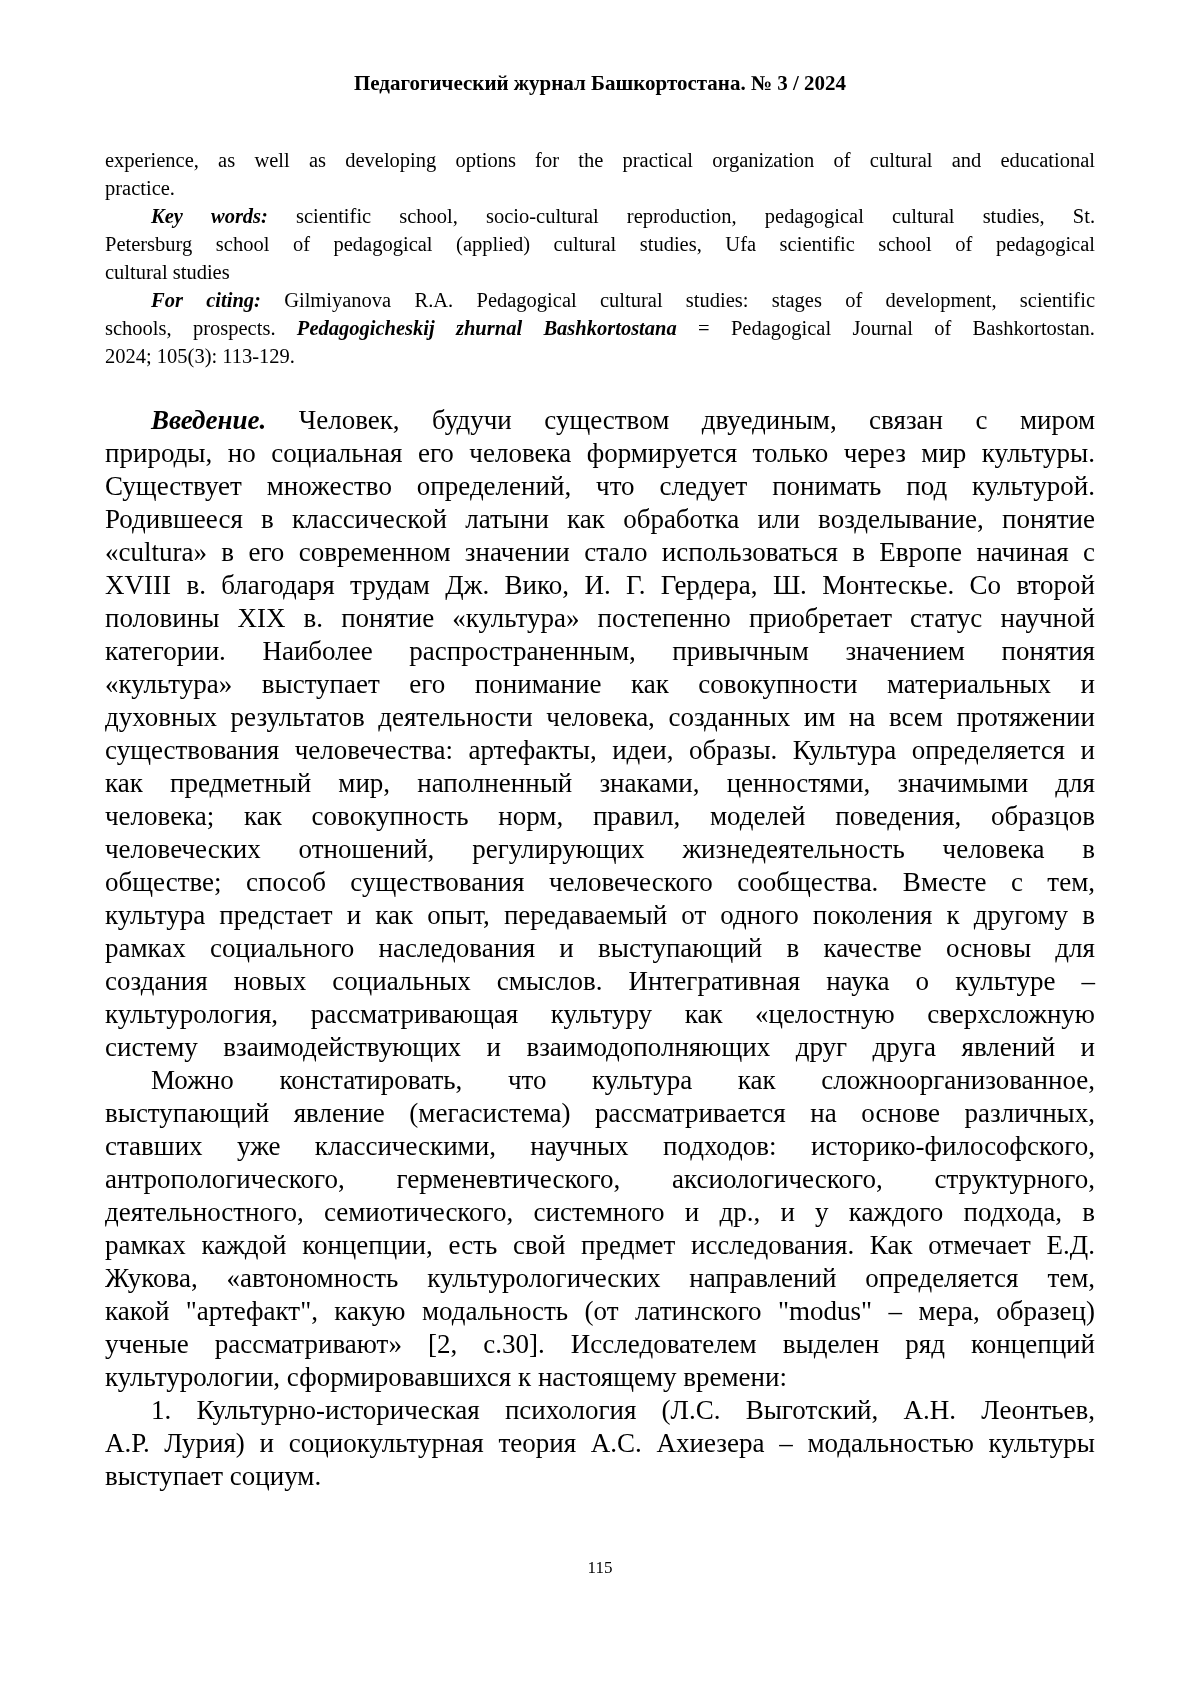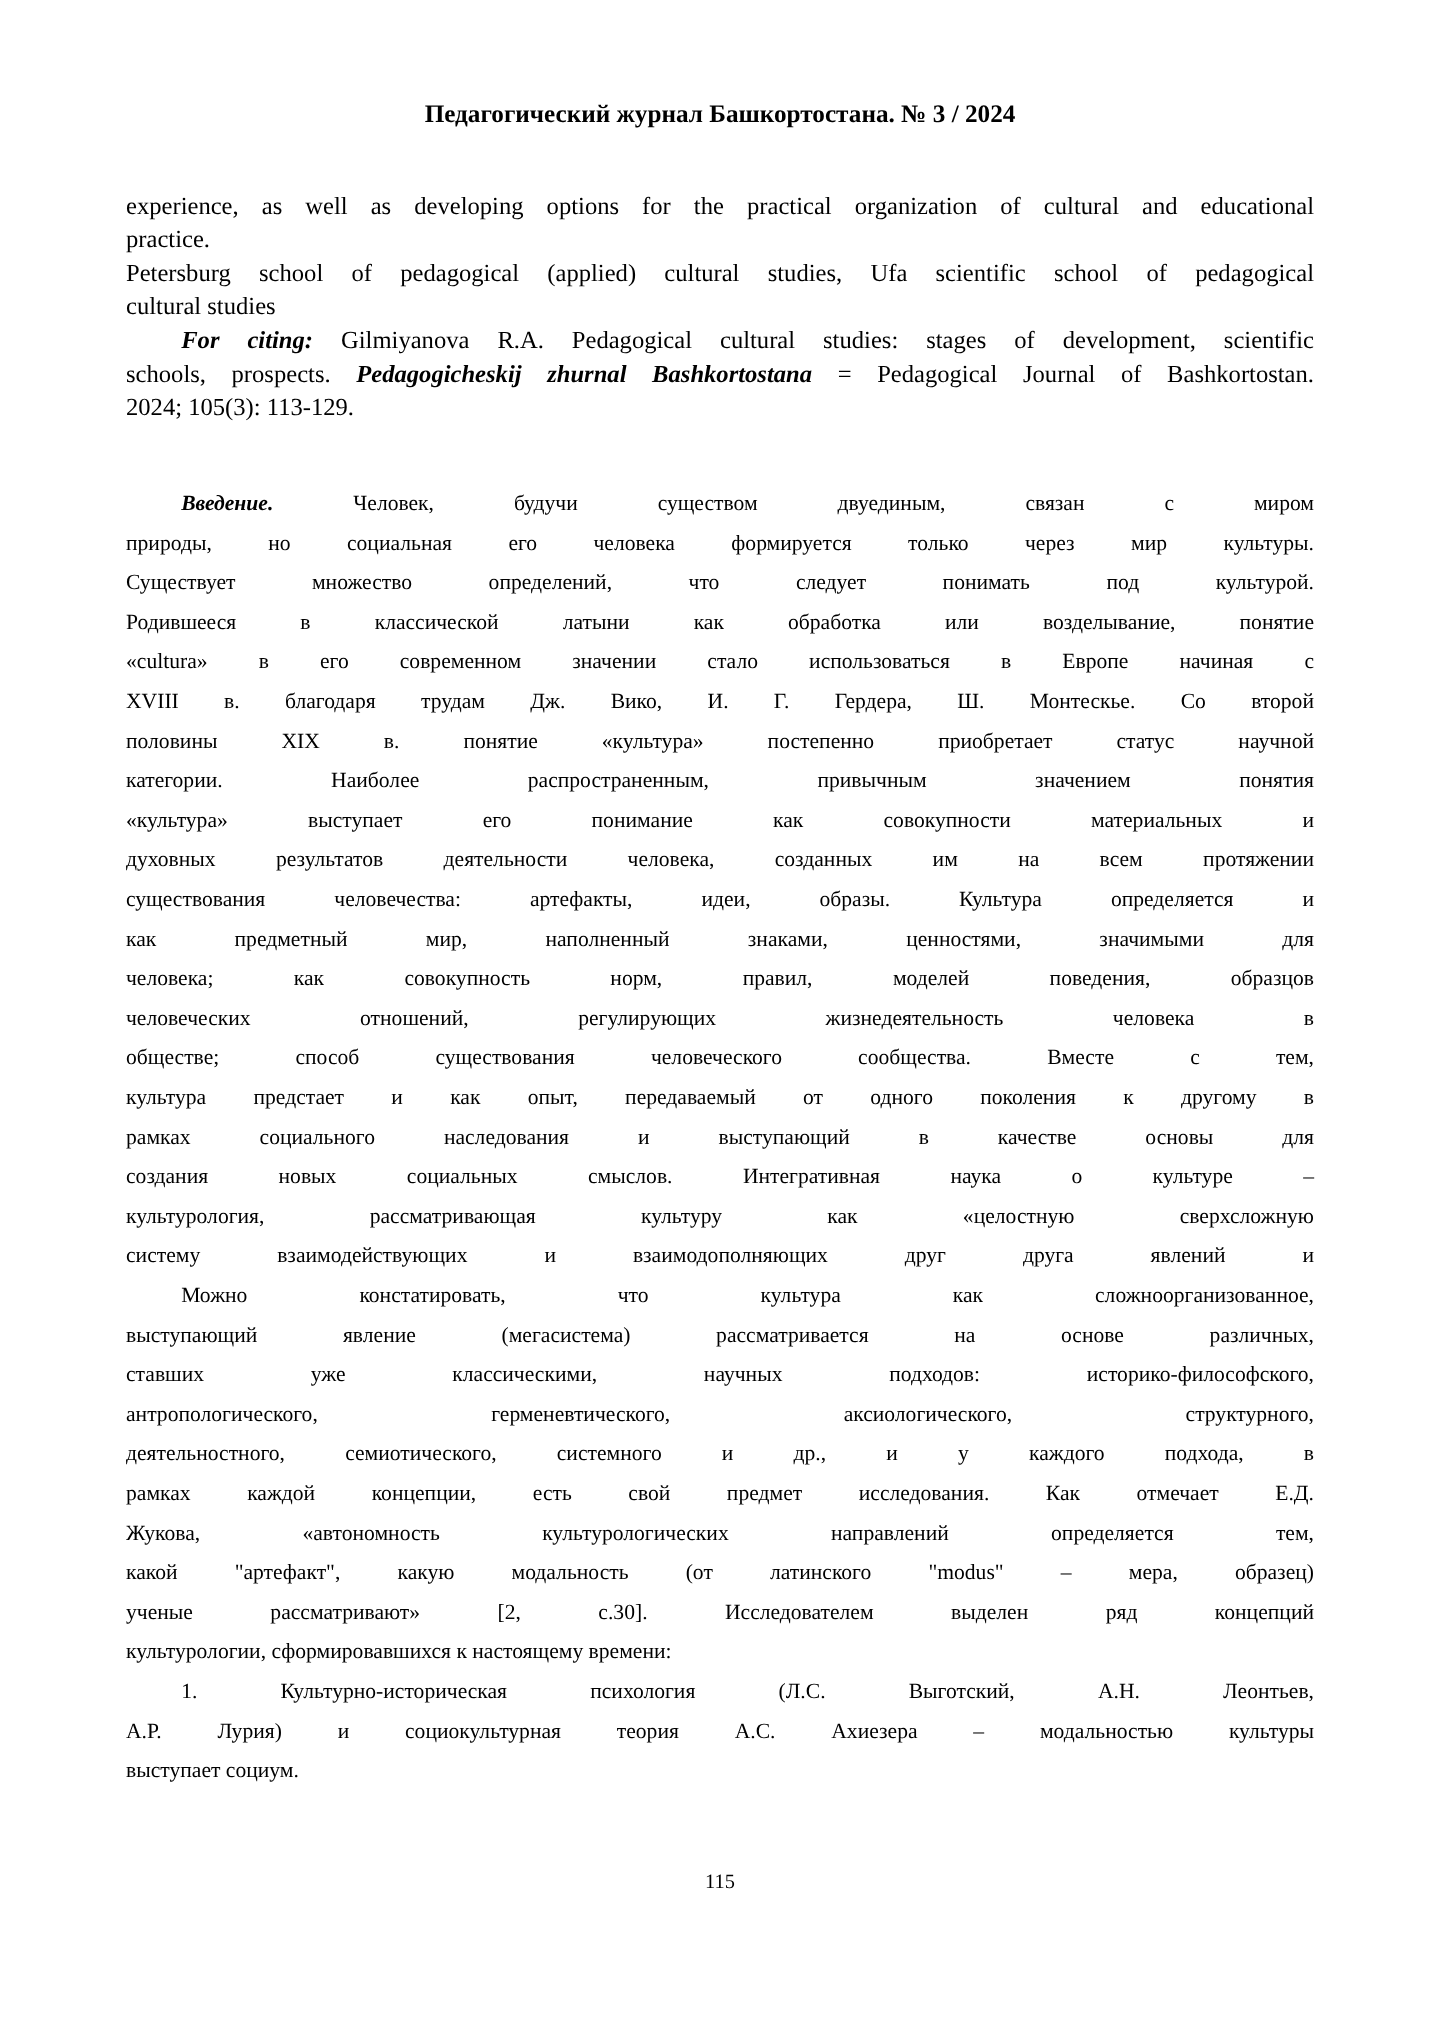--- a/index.html
+++ b/index.html
@@ -5,38 +5,38 @@
   html, body { margin: 0; padding: 0; background: #ffffff; }
   .page {
     position: relative;
     width: 1200px;
     height: 1697px;
     margin: 0 auto;
     background: #ffffff;
     color: #000000;
     font-family: "Liberation Serif", "DejaVu Serif", serif;
     box-sizing: border-box;
-    padding: 12px 105px;
+    padding: 0 105px;
     overflow: hidden;
   }
   .journal-header {
     margin-top: 70px;
     text-align: center;
     font-weight: bold;
     font-size: 21px;
     line-height: 26px;
   }
   .abstract-block {
     margin-top: 50px;
     font-size: 20.5px;
     line-height: 28px;
   }
   .body-block {
-    margin-top: 49px;
-    font-size: 18px;
+    margin-top: 34px;
+    font-size: 27px;
     line-height: 33px;
   }
   .line {
     text-align: justify;
     text-align-last: justify;
     text-justify: inter-word;
     white-space: normal;
   }
   .line.last {
     text-align-last: left;
@@ -59,20 +59,21 @@
 <body>
 
 <div class="page">
 
   <div class="journal-header">Педагогический журнал Башкортостана. № 3 / 2024</div>
 
   <div class="abstract-block">
     <div class="line">experience, as well as developing options for the practical organization of cultural and educational</div>
     <div class="line last">practice.</div>
 
+    <div class="line indent"><span class="bi">Key words:</span> <span>scientific school, socio-cultural reproduction, pedagogical cultural studies, St.</span></div>
     <div class="line">Petersburg school of pedagogical (applied) cultural studies, Ufa scientific school of pedagogical</div>
     <div class="line last">cultural studies</div>
 
     <div class="line indent"><span class="bi">For citing:</span> <span>Gilmiyanova R.A. Pedagogical cultural studies: stages of development, scientific</span></div>
     <div class="line"><span>schools, prospects.</span> <span class="it">Pedagogicheskij zhurnal Bashkortostana</span> <span>= Pedagogical Journal of Bashkortostan.</span></div>
     <div class="line last">2024; 105(3): 113-129.</div>
   </div>
 
   <div class="body-block">
     <div class="line indent"><span class="it">Введение.</span> <span>Человек, будучи существом двуединым, связан с миром</span></div>

